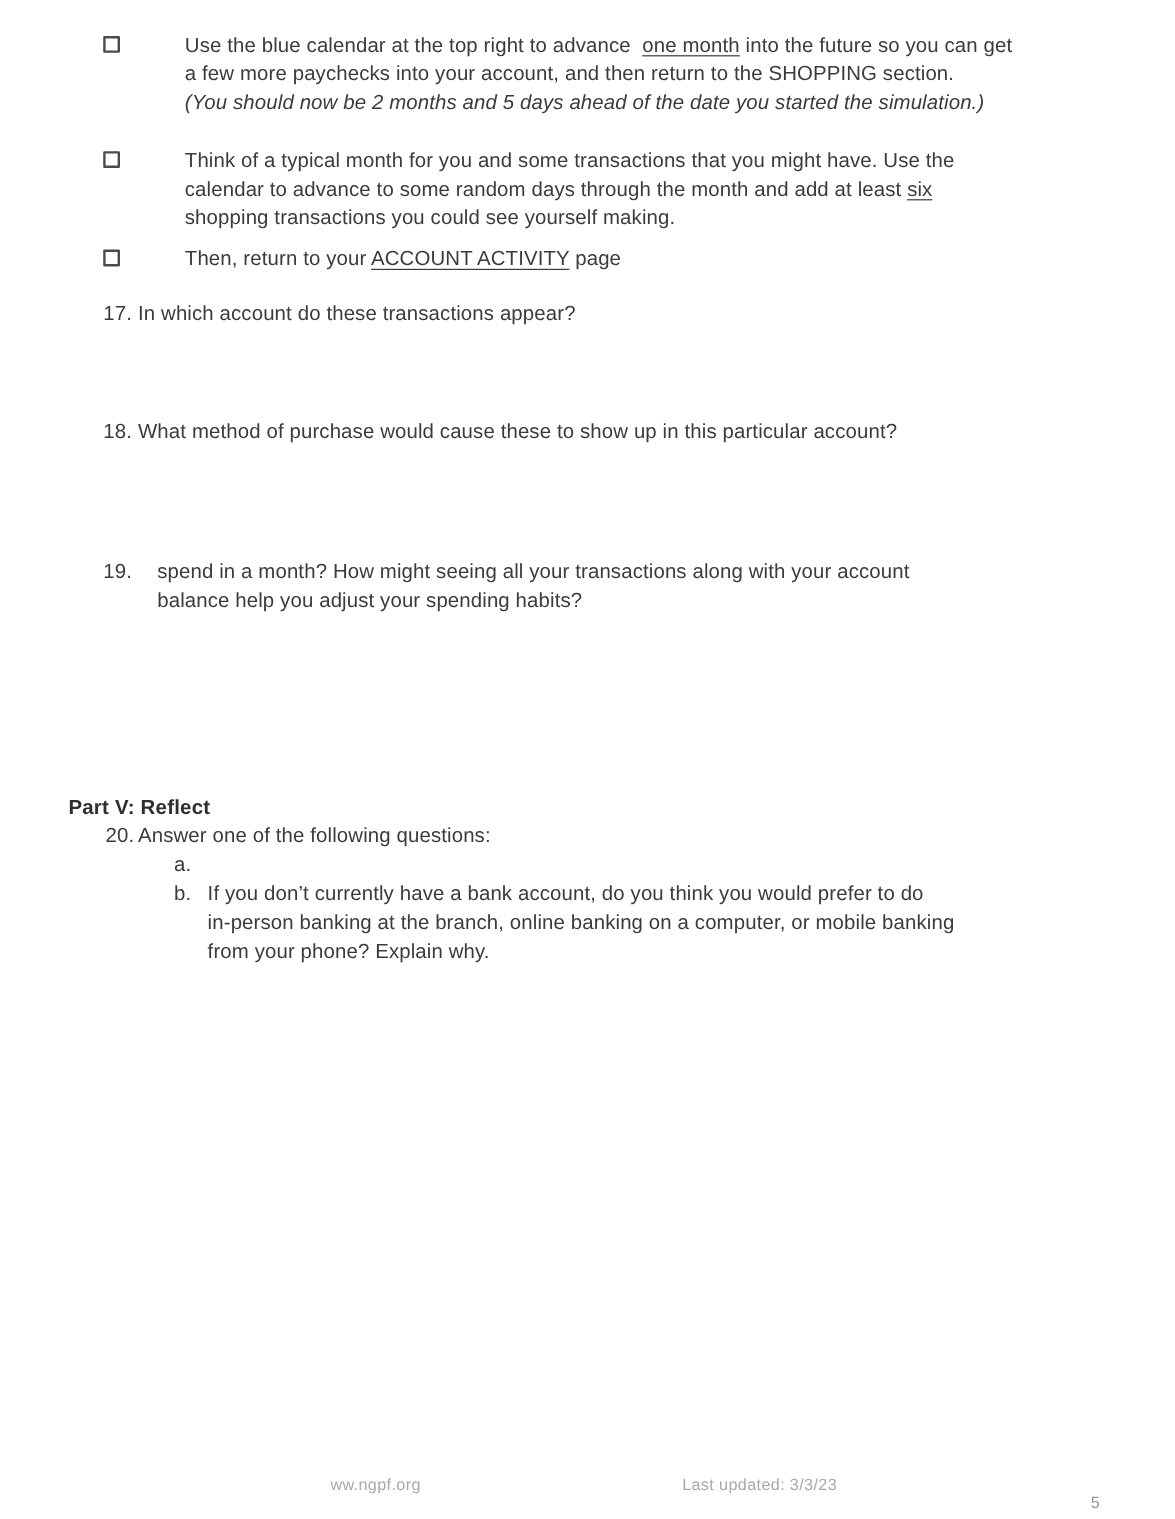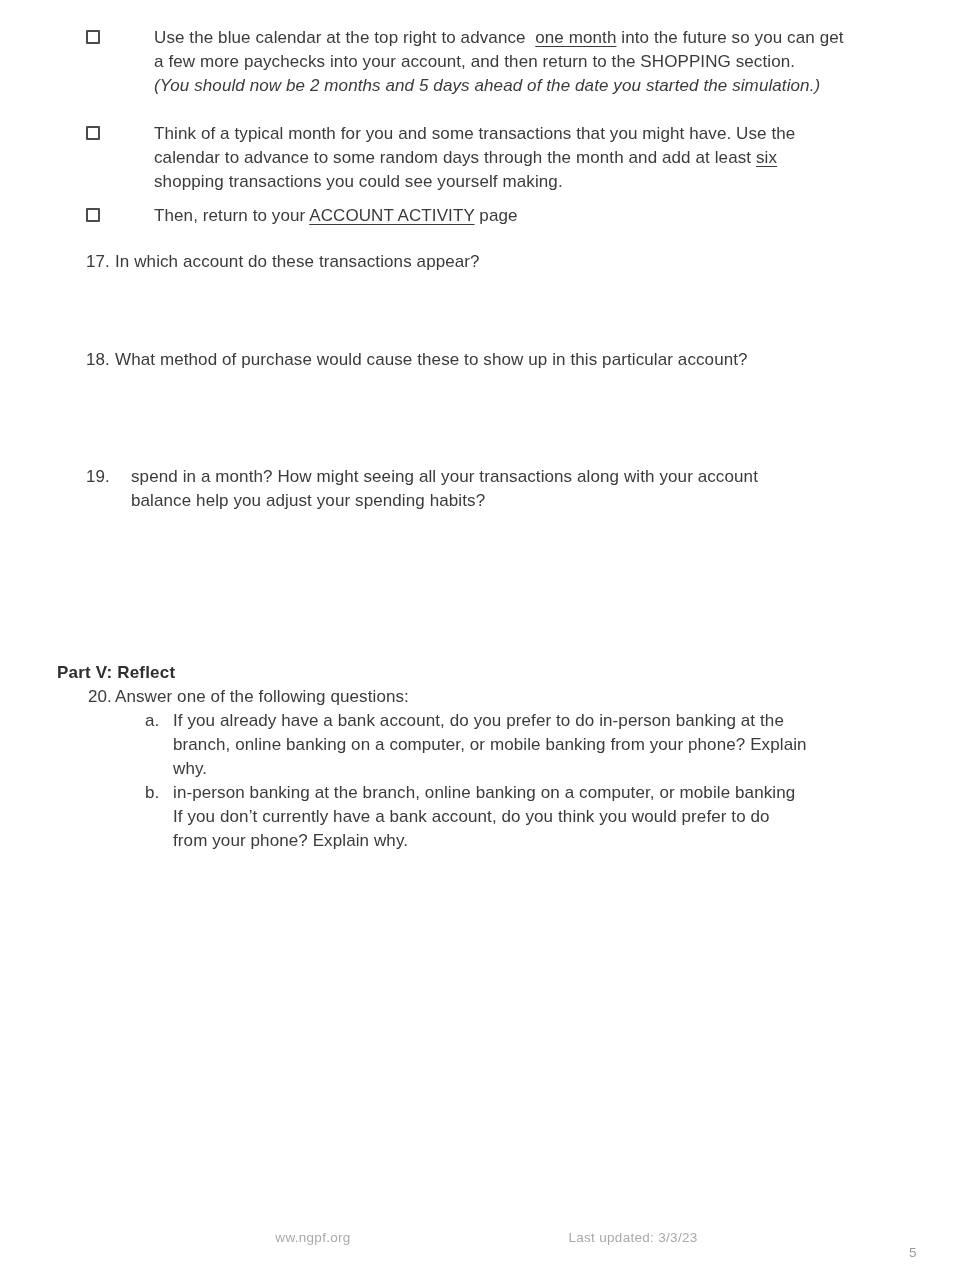--- a/index.html
+++ b/index.html
@@ -97,31 +97,26 @@
   </div>
 
   <div class="abs" style="top:661px; left:0; width:979px;">
     <div class="part-heading line" style="margin-left:57px;">Part V: Reflect</div>
     <div class="qrow" style="margin-left:88px;">
       <span class="qnum20">20.</span>
       <div class="line">Answer one of the following questions:</div>
     </div>
     <div class="qrow" style="margin-left:145px;">
       <span class="sublabel">a.</span>
-      <div>
-        <div class="line">If you already have a bank account, do you prefer to do in-person banking at the</div>
-        <div class="line">branch, online banking on a computer, or mobile banking from your phone? Explain</div>
-        <div class="line">why.</div>
-      </div>
     </div>
     <div class="qrow" style="margin-left:145px;">
       <span class="sublabel">b.</span>
       <div>
+        <div class="line">If you don’t currently have a bank account, do you think you would prefer to do</div>
         <div class="line">in-person banking at the branch, online banking on a computer, or mobile banking</div>
-        <div class="line">If you don’t currently have a bank account, do you think you would prefer to do</div>
         <div class="line">from your phone? Explain why.</div>
       </div>
     </div>
   </div>
 
   <div class="abs footer-text center-anchor" style="top:1226px; left:313px;">ww.ngpf.org</div>
   <div class="abs footer-text center-anchor" style="top:1226px; left:633px;">Last updated: 3/3/23</div>
   <div class="abs page-number" style="top:1241px; left:909px;">5</div>
 
 </div>

